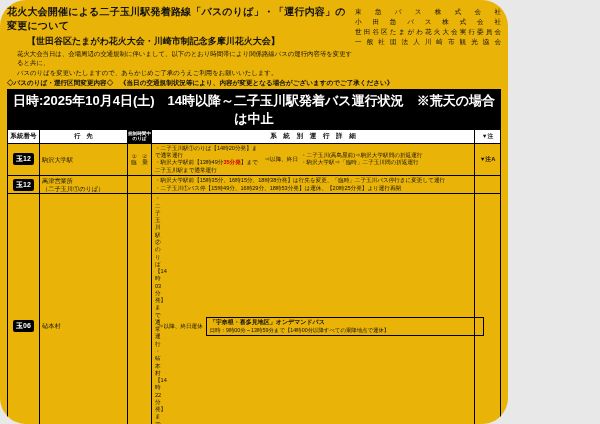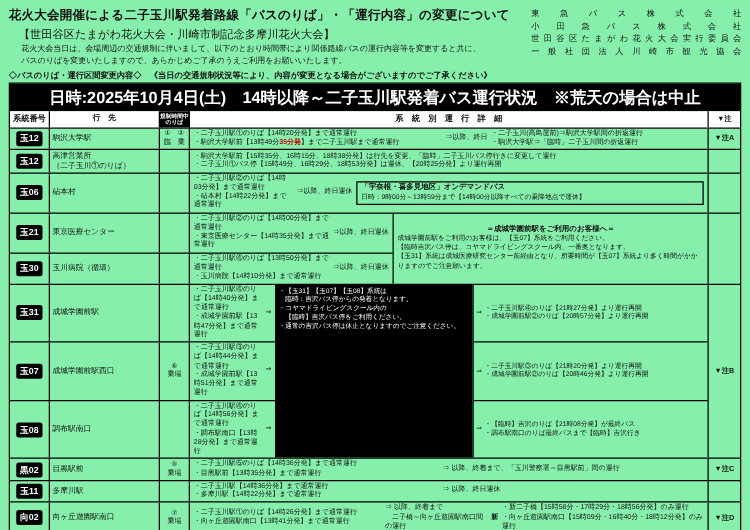--- a/index.html
+++ b/index.html
@@ -1,21 +1,21 @@
 <!DOCTYPE html>
 <html><head>
 <meta charset="utf-8">
 <style>
   * { margin:0; padding:0; box-sizing:border-box; font-family:"Liberation Sans", sans-serif; }
   html,body { background:#e8e8e8; }
-  .page { width:600px; height:424px; background:#86efac; padding:5px 7px; overflow:hidden; color:#111; }
+  .page { width:508px; height:424px; background:#eab308; padding:5px 7px; overflow:hidden; color:#111;border-radius:26px; }
   
   .hdr { display:flex; justify-content:space-between; }
   .title { font-size:10px; font-weight:bold; letter-spacing:0.2px; }
-  .sub { font-size:9px; font-weight:normal; margin:2px 0 1px 8px; }
+  .sub { font-size:9px; font-weight:bold; margin:2px 0 1px 20px; }
   .desc { font-size:6.4px; margin-left:10px; line-height:1.45; }
   .orgs { width:168px; margin-top:2px; }
   .org { font-size:6.6px; line-height:1.5; text-align:justify; text-align-last:justify; }
   .notice { font-size:6.6px; font-weight:bold; margin:2px 0 1px 0; }
   
   .tbl { border:1.6px solid #000; }
   .datebar { background:#000; color:#fff; font-size:13px; font-weight:bold; text-align:center; padding:2px 0; }
   .thead { display:flex; border-bottom:1px solid #000; background:#fff; }
   .th { font-size:6.6px; font-weight:bold; text-align:center; padding:2px 1px; }
   .c-no { width:32px; border-right:1px solid #000; display:flex; align-items:center; justify-content:center; flex:none; }

